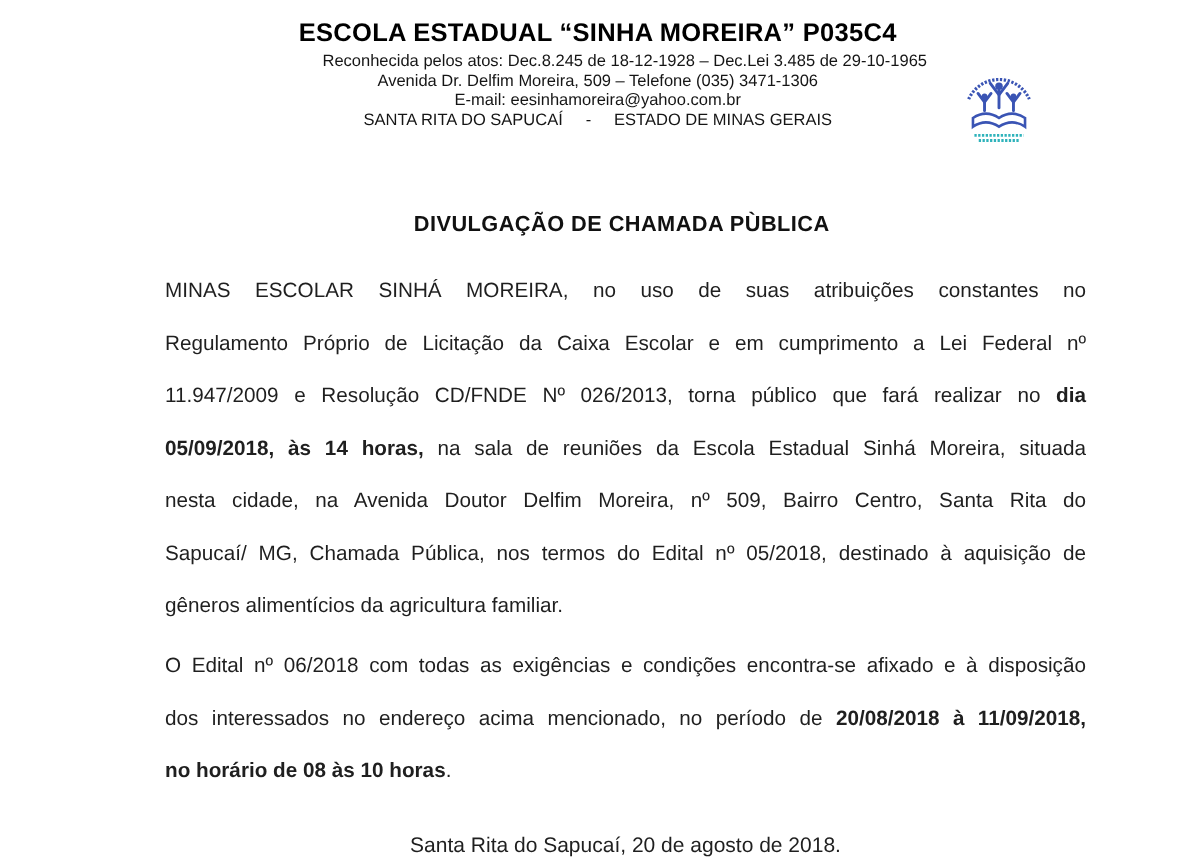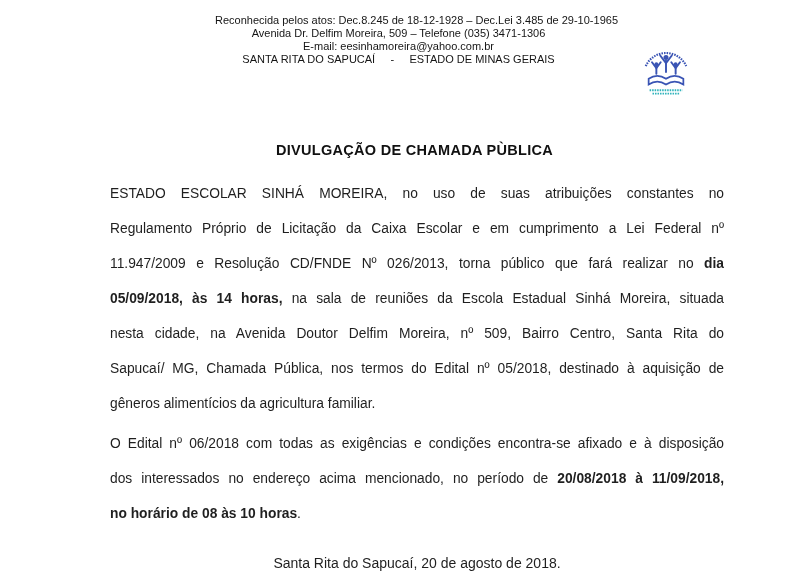--- a/index.html
+++ b/index.html
@@ -45,20 +45,21 @@
   .closing {
     position: absolute; left: 110px; top: 546px; width: 614px;
     text-align: center; font-size: 14px; color: #1f1f1f;
     line-height: 35px;
   }
 </style>
 </head>
 <body>
 
 <header class="letterhead">
+  <div class="h-title">ESCOLA ESTADUAL “SINHA MOREIRA” P035C4</div>
   <div class="h-sub first">Reconhecida pelos atos: Dec.8.245 de 18-12-1928 – Dec.Lei 3.485 de 29-10-1965</div>
   <div class="h-sub">Avenida Dr. Delfim Moreira, 509 – Telefone (035) 3471-1306</div>
   <div class="h-sub">E-mail: eesinhamoreira@yahoo.com.br</div>
   <div class="h-sub">SANTA RITA DO SAPUCAÍ     -     ESTADO DE MINAS GERAIS</div>
 </header>
 
 <svg class="logo" viewBox="0 0 60 56" xmlns="http://www.w3.org/2000/svg">
 
   <path d="M9 24 A 23 23 0 0 1 51 24" fill="none" stroke="#3a54b4" stroke-width="2.2" stroke-dasharray="1.6 1.1"></path>
 
@@ -78,21 +79,21 @@
   <path d="M12 37 Q21 31 30 37 Q39 31 48 37 L48 43 Q39 37 30 43 Q21 37 12 43 Z" fill="none" stroke="#3a54b4" stroke-width="1.8"></path>
 
   <path d="M13 49 L47 49" stroke="#2fb3bb" stroke-width="2" stroke-dasharray="1.6 1"></path>
   <path d="M16 52.5 L44 52.5" stroke="#2fb3bb" stroke-width="2" stroke-dasharray="1.6 1"></path>
 </svg>
 
 <h1 class="doc-title">DIVULGAÇÃO DE CHAMADA PÙBLICA</h1>
 
 <section class="doc-body" id="doc-body">
     <div class="para">
-      <div class="line jline"><span>ESTADO ESCOLAR SINHÁ MOREIRA, no uso de suas atribuições constantes no</span></div>
+      <div class="line jline"><span>MINAS ESCOLAR SINHÁ MOREIRA, no uso de suas atribuições constantes no</span></div>
       <div class="line jline"><span>Regulamento Próprio de Licitação da Caixa Escolar e em cumprimento a Lei Federal nº</span></div>
       <div class="line jline"><span>11.947/2009 e Resolução CD/FNDE Nº 026/2013, torna público que fará realizar no </span><span class="b">dia</span></div>
       <div class="line jline"><span class="b">05/09/2018, às 14 horas,</span><span> na sala de reuniões da Escola Estadual Sinhá Moreira, situada</span></div>
       <div class="line jline"><span>nesta cidade, na Avenida Doutor Delfim Moreira, nº 509, Bairro Centro, Santa Rita do</span></div>
       <div class="line jline"><span>Sapucaí/ MG, Chamada Pública, nos termos do Edital nº 05/2018, destinado à aquisição de</span></div>
       <div class="line"><span>gêneros alimentícios da agricultura familiar.</span></div>
     </div>
     <div class="para">
       <div class="line jline"><span>O Edital nº 06/2018 com todas as exigências e condições encontra-se afixado e à disposição</span></div>
       <div class="line jline"><span>dos interessados no endereço acima mencionado, no período de </span><span class="b">20/08/2018 à 11/09/2018,</span></div>

